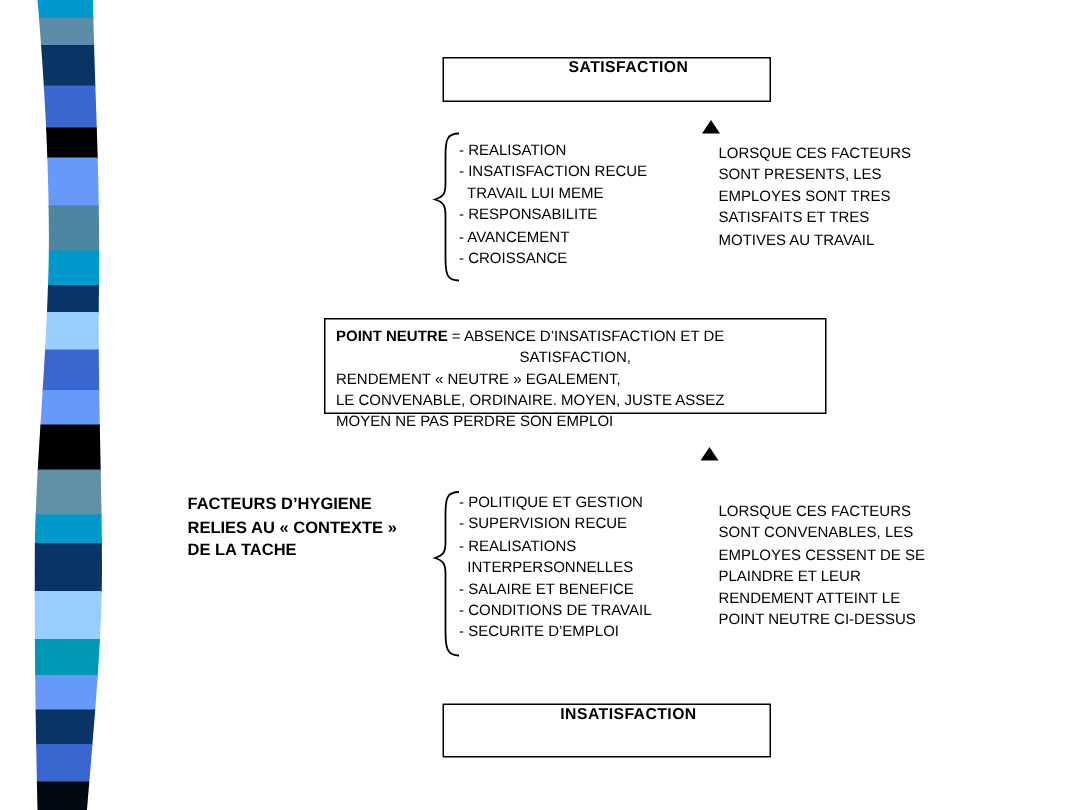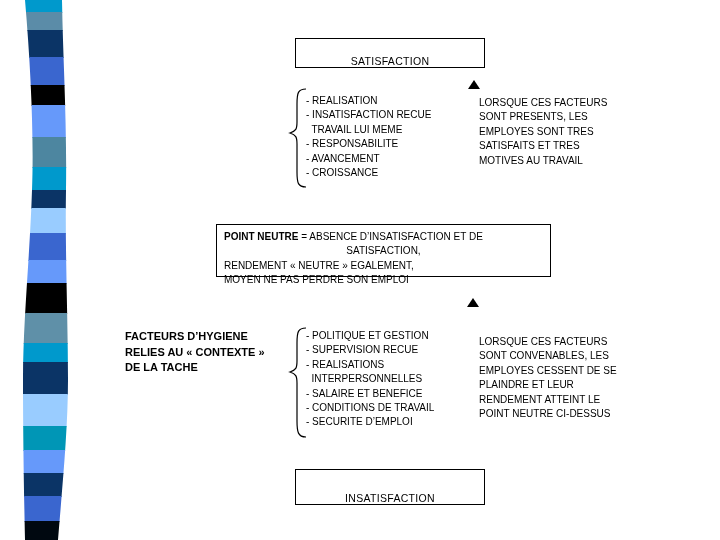--- a/index.html
+++ b/index.html
@@ -3,22 +3,22 @@
 <meta charset="utf-8">
 <style>
   html,body{margin:0;padding:0;background:#ffffff;}
   .slide{
     position:relative;width:720px;height:540px;background:#ffffff;overflow:hidden;
     font-family:"Liberation Sans","DejaVu Sans",sans-serif;color:#000;
   }
   .abs{position:absolute;}
   .pre{white-space:pre;}
   .titlebox{
-    border:1px solid #000;display:flex;align-items:flex-end;justify-content:center;
-    font-weight:normal;font-size:10.5px;letter-spacing:.3px;background:#fff;
+    border:1px solid #000;display:flex;align-items:flex-start;justify-content:center;
+    font-weight:bold;font-size:10.5px;letter-spacing:.3px;background:#fff;padding-left:29px;
   }
   .label{font-weight:bold;font-size:11px;line-height:15.6px;}
   .list{font-size:10px;line-height:14.4px;}
   .para{font-size:10px;line-height:14.4px;}
   .neutralbox{
     border:1px solid #000;background:#fff;box-sizing:border-box;
     font-size:10px;line-height:14.3px;padding:5px 7px 4px 7px;
   }
   .neutralbox .nline{white-space:pre;}
   .neutralbox .center{text-align:center;}
@@ -85,24 +85,25 @@
 - RESPONSABILITE
 - AVANCEMENT
 - CROISSANCE</div>
 
   <div class="abs para pre" style="left:479px;top:96px;">LORSQUE CES FACTEURS
 SONT PRESENTS, LES
 EMPLOYES SONT TRES
 SATISFAITS ET TRES
 MOTIVES AU TRAVAIL</div>
 
-  <div class="abs neutralbox" style="left:216px;top:224px;width:335px;height:53px;">
+  <div class="abs neutralbox" style="left:216px;top:212px;width:335px;height:64px;">
     <div class="nline"><b>POINT NEUTRE</b><span> = ABSENCE D’INSATISFACTION ET DE</span></div>
     <div class="nline center">SATISFACTION,</div>
     <div class="nline">RENDEMENT « NEUTRE » EGALEMENT,</div>
+    <div class="nline">LE CONVENABLE, ORDINAIRE. MOYEN, JUSTE ASSEZ</div>
     <div class="nline">MOYEN NE PAS PERDRE SON EMPLOI</div>
   </div>
 
   <div class="abs tri" style="left:467px;top:298px;"></div>
 
   <div class="abs label pre" style="left:125px;top:329px;">FACTEURS D’HYGIENE
 RELIES AU « CONTEXTE »
 DE LA TACHE</div>
 
   <div class="abs list pre" style="left:306px;top:329px;">- POLITIQUE ET GESTION

